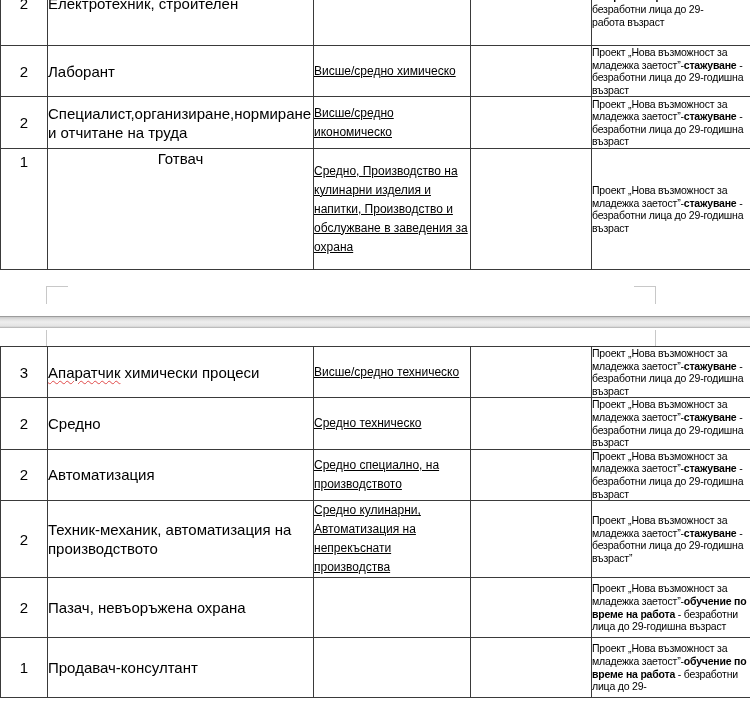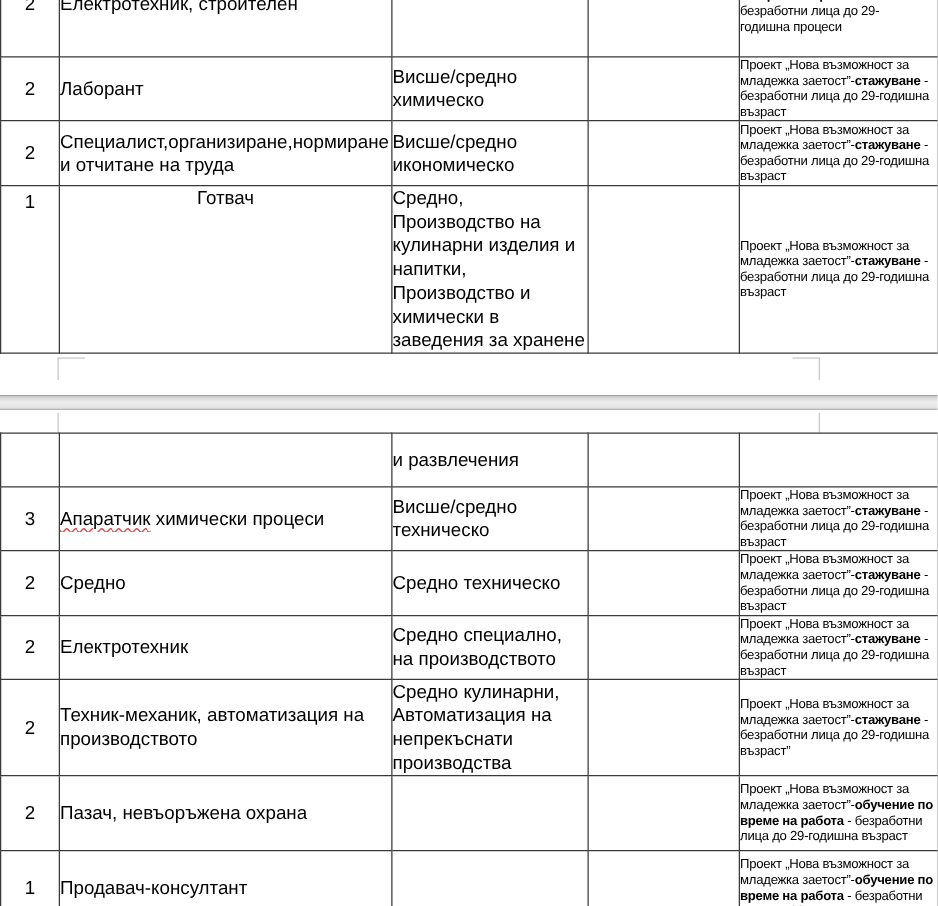--- a/index.html
+++ b/index.html
@@ -51,24 +51,25 @@
     font-size:15px;
     line-height:17px;
     padding:2px 0;
   }
   .cell-position{
     font-size:15px;
     line-height:19px;
     padding:3px 2px 3px 5px;
   }
   .cell-education{
-    font-size:15px;
+    font-size:12px;
     line-height:19px;
     padding:3px 2px 3px 4px;
     vertical-align:top;
+    text-decoration:underline;
   }
   .cell-extra{}
   .cell-project{
     font-size:10.5px;
     line-height:12.6px;
     padding:2px 1px 2px 3px;
     vertical-align:top;
     letter-spacing:-0.2px;
   }
   .cell-project b{font-weight:bold;}
@@ -102,21 +103,21 @@
 
       <tr style="height:85px;">
         <td class="cell-count">2</td>
         <td class="cell-position">Електротехник, строителен</td>
         <td class="cell-education"></td>
         <td class="cell-extra"></td>
         <td class="cell-project">
           <br>
           <b>по време на работа -</b><br>
           <span>безработни лица до 29-</span><br>
-          <span>годишна процеси</span>
+          <span>работа възраст</span>
         </td>
       </tr>
 
       <tr style="height:50px;">
         <td class="cell-count">2</td>
         <td class="cell-position">Лаборант</td>
         <td class="cell-education">Висше/средно химическо</td>
         <td class="cell-extra"></td>
         <td class="cell-project"><span>Проект „Нова възможност за младежка заетост”-</span><b>стажуване</b><span> - безработни лица до 29-годишна възраст</span></td>
       </tr>
@@ -125,21 +126,21 @@
         <td class="cell-count">2</td>
         <td class="cell-position">Специалист,организиране,нормиране и отчитане на труда</td>
         <td class="cell-education">Висше/средно икономическо</td>
         <td class="cell-extra"></td>
         <td class="cell-project"><span>Проект „Нова възможност за младежка заетост”-</span><b>стажуване</b><span> - безработни лица до 29-годишна възраст</span></td>
       </tr>
 
       <tr style="height:121px;">
         <td class="cell-count" style="vertical-align:top;padding-top:4px;">1</td>
         <td class="cell-position" style="vertical-align:top;text-align:center;">Готвач</td>
-        <td class="cell-education">Средно, Производство на кулинарни изделия и напитки, Производство и химически в заведения за хранене</td>
+        <td class="cell-education">Средно, Производство на кулинарни изделия и напитки, Производство и обслужване в заведения за охрана</td>
         <td class="cell-extra"></td>
         <td class="cell-project"><span>Проект „Нова възможност за младежка заетост”-</span><b>стажуване</b><span> - безработни лица до 29-годишна възраст</span></td>
       </tr>
     </tbody>
   </table>
 
   <div class="mark mark-tl-v" style="left:46px;top:286px;"></div>
   <div class="mark mark-h" style="left:46px;top:286px;"></div>
   <div class="mark mark-tl-v" style="left:655px;top:286px;"></div>
   <div class="mark mark-h" style="left:634px;top:286px;"></div>
@@ -157,47 +158,40 @@
   <table class="doc-table" style="top:16px;">
     <colgroup>
       <col class="c-count">
         <col class="c-position">
         <col class="c-education">
         <col class="c-extra">
         <col class="c-project">
     </colgroup>
     <tbody>
 
-      <tr style="height:43px;">
-        <td class="cell-count"></td>
-        <td class="cell-position"></td>
-        <td class="cell-education" style="vertical-align:middle;">и развлечения</td>
-        <td class="cell-extra"></td>
-        <td class="cell-project"></td>
-      </tr>
 
       <tr style="height:50px;">
         <td class="cell-count">3</td>
         <td class="cell-position"><span class="misspell">Апаратчик</span> химически процеси</td>
         <td class="cell-education" style="vertical-align:middle;">Висше/средно техническо</td>
         <td class="cell-extra"></td>
         <td class="cell-project"><span>Проект „Нова възможност за младежка заетост”-</span><b>стажуване</b><span> - безработни лица до 29-годишна възраст</span></td>
       </tr>
 
       <tr style="height:50px;">
         <td class="cell-count">2</td>
         <td class="cell-position">Средно</td>
         <td class="cell-education" style="vertical-align:middle;">Средно техническо</td>
         <td class="cell-extra"></td>
         <td class="cell-project"><span>Проект „Нова възможност за младежка заетост”-</span><b>стажуване</b><span> - безработни лица до 29-годишна възраст</span></td>
       </tr>
 
       <tr style="height:50px;">
         <td class="cell-count">2</td>
-        <td class="cell-position">Електротехник</td>
+        <td class="cell-position">Автоматизация</td>
         <td class="cell-education">Средно специално, на производството</td>
         <td class="cell-extra"></td>
         <td class="cell-project"><span>Проект „Нова възможност за младежка заетост”-</span><b>стажуване</b><span> - безработни лица до 29-годишна възраст</span></td>
       </tr>
 
       <tr style="height:73px;">
         <td class="cell-count">2</td>
         <td class="cell-position">Техник-механик, автоматизация на производството</td>
         <td class="cell-education">Средно кулинарни, Автоматизация на непрекъснати производства</td>
         <td class="cell-extra"></td>

